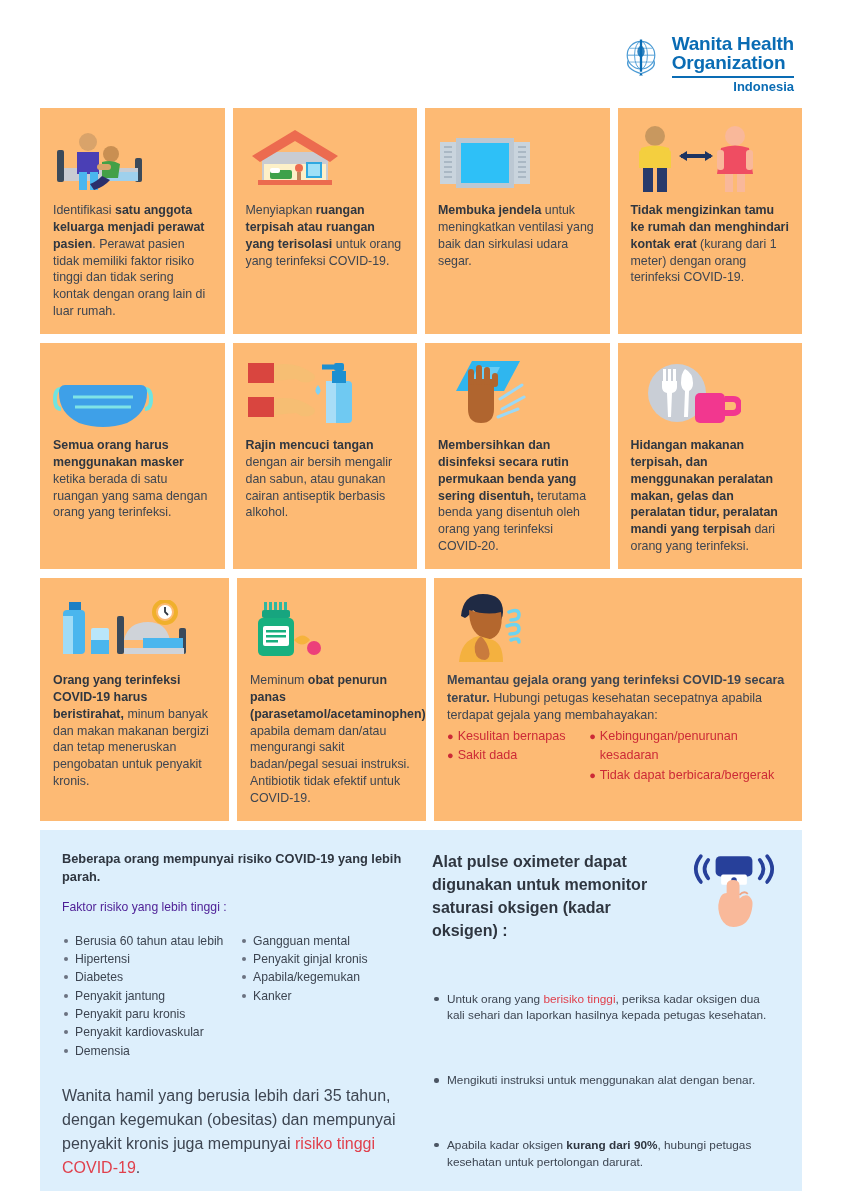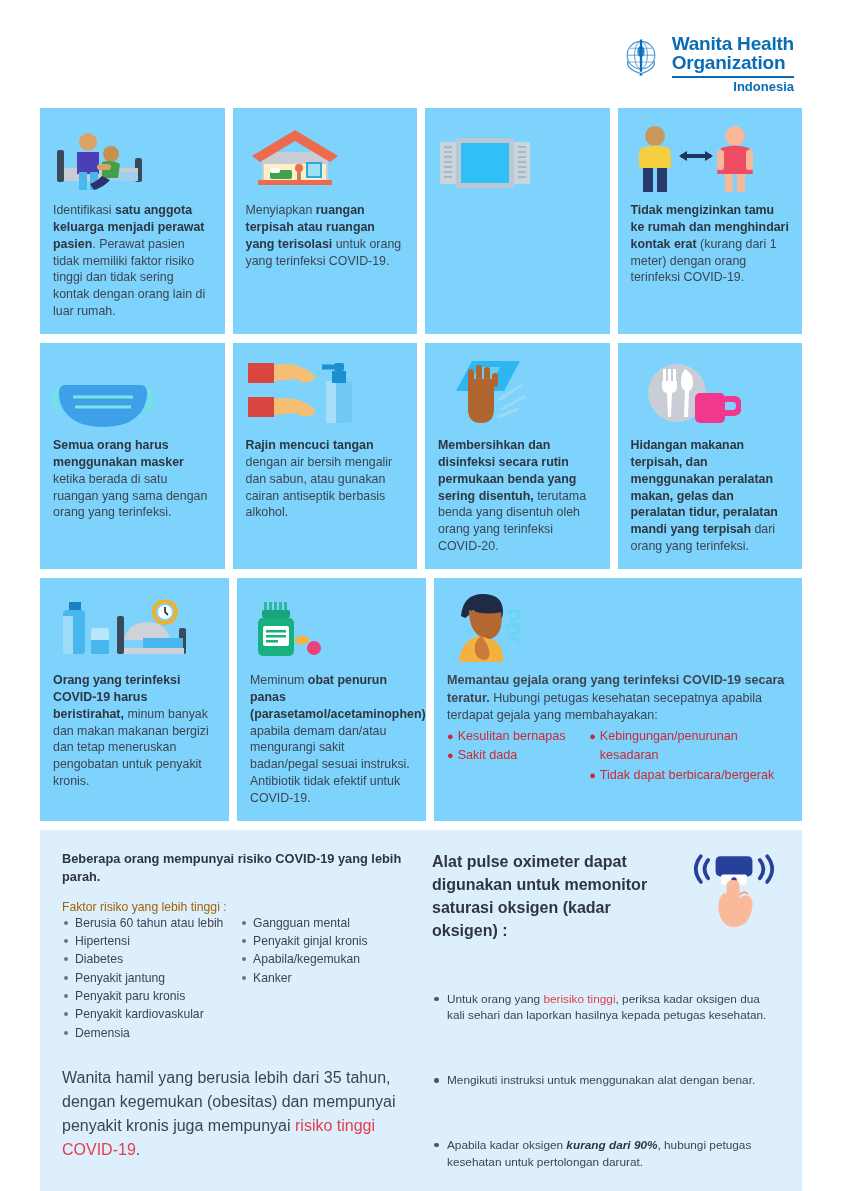--- a/index.html
+++ b/index.html
@@ -35,21 +35,21 @@
   .title-line{
     font-size:25px;font-weight:bold;color:#2f3640;letter-spacing:-.2px;
     line-height:1.32;
   }
   .hl-covid{color:#f2a93b;}
 
   
   .grid{margin:16px 40px 0 40px;}
   .row{display:flex;gap:8px;margin-bottom:9px;}
   .card{
-    background:#7dd3fc;
+    background:#fdba74;
     padding:12px 13px 14px 13px;
     box-sizing:border-box;
     display:flex;flex-direction:column;
   }
   .row1 .card,.row2 .card{width:189px;}
   .row3 .card-a{width:189px;}
   .row3 .card-b{width:189px;}
   .row3 .card-wide{width:368px;}
   .icon-box{height:74px;display:flex;align-items:flex-end;margin-bottom:8px;}
   .ctext{font-size:12.4px;line-height:1.36;color:#3d4551;}
@@ -69,21 +69,21 @@
     background:#ddeffc;
     padding:20px 22px 22px 22px;
     display:flex;gap:18px;box-sizing:border-box;
     min-height:345px;
   }
   .bp-col{flex:1;}
   .bp-col.left{width:352px;flex:0 0 352px;}
   .bp-head{
     font-size:12.8px;font-weight:bold;color:#2f3640;line-height:1.4;margin-bottom:14px;
   }
-  .risk-label{color:#a16207;font-size:12.2px;margin-bottom:0;}
+  .risk-label{color:#4c1d95;font-size:12.2px;margin-bottom:18px;}
   .risk-cols{display:flex;gap:10px;}
   .risk-cols ul{margin:0;padding:0;list-style:none;}
   .risk-cols li{
     font-size:12.2px;line-height:1.5;color:#3d4551;
     padding-left:13px;position:relative;
   }
   .risk-cols li:before{
     content:"";position:absolute;left:2px;top:7px;
     width:4px;height:4px;border-radius:50%;background:#6b7280;
   }
@@ -100,21 +100,21 @@
   .oxi-icon{width:92px;height:86px;flex:0 0 auto;}
   .oxi-list{margin:18px 0 0 0;padding:0;list-style:none;}
   .oxi-list li{
     font-size:11.8px;line-height:1.42;color:#3d4551;
     padding-left:15px;position:relative;margin-bottom:14px;margin-top:48px;
   }
   .oxi-list li:before{
     content:"";position:absolute;left:2px;top:6px;
     width:4.5px;height:4.5px;border-radius:50%;background:#4b5563;
   }
-  .oxi-list li b{font-weight:bold;color:#2f3640;font-style:italic;}
+  .oxi-list li b{font-weight:bold;color:#2f3640;}
   .oxi-list li .red{color:#e0404c;}
 </style>
 </head>
 <body>
 
 <div class="page">
 
   <div class="header">
     <div class="who-logo">
       <svg class="who-emblem" viewBox="0 0 100 100">
@@ -201,20 +201,23 @@
                 <rect x="80" y="17" width="8" height="2"></rect>
               <rect x="80" y="22" width="8" height="2"></rect>
                 <rect x="80" y="27" width="8" height="2"></rect>
               <rect x="80" y="32" width="8" height="2"></rect>
                 <rect x="80" y="37" width="8" height="2"></rect>
               <rect x="80" y="42" width="8" height="2"></rect>
             </g>
             <rect x="18" y="4" width="58" height="50" fill="#bcc8d3"></rect>
             <rect x="23" y="9" width="48" height="40" fill="#2ec0f7"></rect>
           </svg>
+        </div>
+        <div class="ctext">
+          <b>Membuka jendela</b><span> untuk meningkatkan  ventilasi yang baik dan sirkulasi udara segar.</span>
         </div>
       </div>
 
       <div class="card">
         <div class="icon-box">
           <svg width="130" height="70" viewBox="0 0 130 70">
             <circle cx="24" cy="12" r="10" fill="#c8985f"></circle>
             <path d="M10 24 q14 -5 28 0 l2 20 h-32 z" fill="#f4cf3f"></path>
             <rect x="8" y="26" width="7" height="18" rx="3" fill="#f4cf3f"></rect>
             <rect x="33" y="26" width="7" height="18" rx="3" fill="#f4cf3f"></rect>

